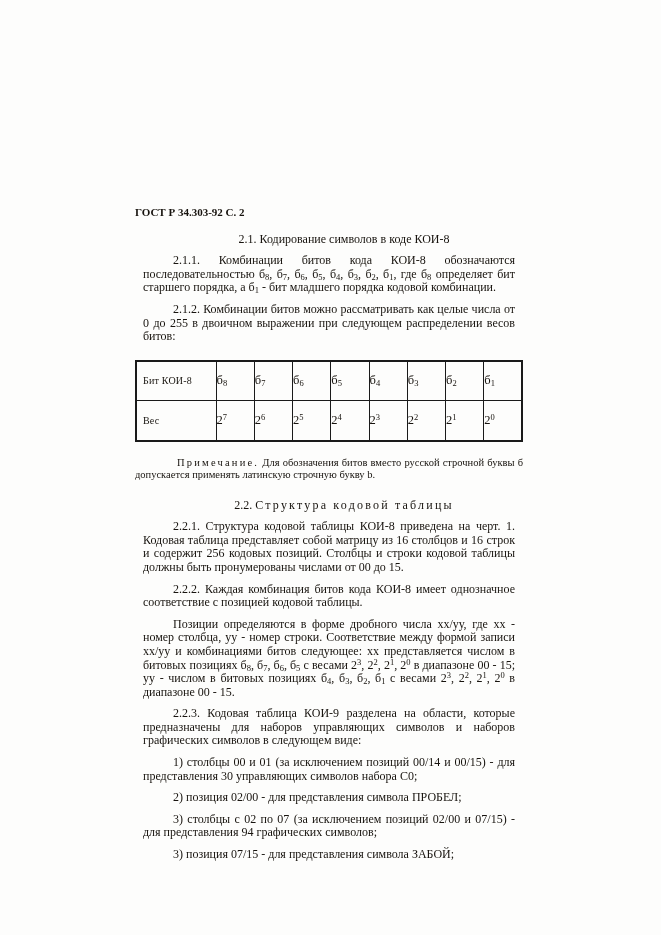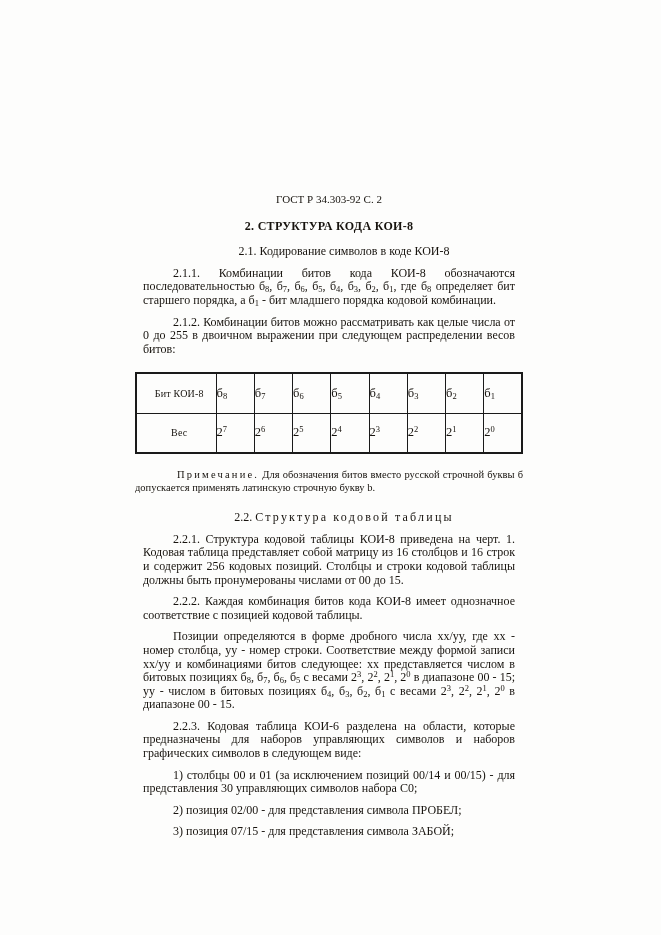--- a/index.html
+++ b/index.html
@@ -18,24 +18,24 @@
   }
   .content {
     position: absolute;
     left: 135px;
     top: 190px;
     width: 388px;
     font-size: 12px;
     line-height: 13.6px;
   }
   .doc-ref {
-    text-align: center;
-    font-weight: normal;
+    text-align: left;
+    font-weight: bold;
     font-size: 11px;
-    margin: 3px 0 13px 0;
+    margin: 16px 0 13px 0;
   }
   .section-title {
     text-align: center;
     font-weight: bold;
     font-size: 12px;
     letter-spacing: 0.3px;
     margin: 0 0 12px 0;
   }
   .heading {
     margin: 0;
@@ -58,21 +58,21 @@
   }
   .bit-table td {
     border: 1px solid #1a1a1a;
     height: 40px;
     vertical-align: middle;
     font-size: 12.5px;
     padding: 0;
   }
   .bit-table td.label-cell {
     width: 80px;
-    text-align: center;
+    text-align: left;
     padding-left: 6px;
     font-size: 10px;
     letter-spacing: 0.2px;
   }
   .note {
     margin: 0 0 17px 0;
     font-size: 10.5px;
     line-height: 12.4px;
     text-indent: 42px;
     text-align: justify;
@@ -82,21 +82,20 @@
   sup { font-size: 8.5px; vertical-align: 4px; line-height: 0; }
 </style>
 </head>
 <body>
 
 <div class="page">
   <div class="content">
 
     <div class="doc-ref">ГОСТ Р 34.303-92 С. 2</div>
 
-    <div class="section-title">2. СТРУКТУРА КОДА КОИ-8</div>
 
     <p class="heading">2.1. Кодирование символов в коде КОИ-8</p>
     <p class="para">2.1.1. Комбинации битов кода КОИ-8 обозначаются последовательностью б<sub>8</sub>, б<sub>7</sub>, б<sub>6</sub>, б<sub>5</sub>, б<sub>4</sub>, б<sub>3</sub>, б<sub>2</sub>, б<sub>1</sub>, где б<sub>8</sub> определяет бит старшего порядка, а б<sub>1</sub> - бит младшего порядка кодовой комбинации.</p>
     <p class="para">2.1.2. Комбинации битов можно рассматривать как целые числа от 0 до 255 в двоичном выражении при следующем распределении весов битов:</p>
 
     <table class="bit-table">
       <tbody>
         <tr>
           <td class="label-cell">Бит КОИ-8</td>
           <td>б<sub>8</sub></td>
@@ -122,20 +121,21 @@
       </tbody>
     </table>
 
     <p class="note"><span class="spaced">Примечание.</span> <span>Для обозначения битов вместо русской строчной буквы б допускается применять латинскую строчную букву b.</span></p>
 
     <p class="heading"><span>2.2.</span> <span class="spaced">Структура кодовой таблицы</span></p>
 
     <p class="para">2.2.1. Структура кодовой таблицы КОИ-8 приведена на черт. 1. Кодовая таблица представляет собой матрицу из 16 столбцов и 16 строк и содержит 256 кодовых позиций. Столбцы и строки кодовой таблицы должны быть пронумерованы числами от 00 до 15.</p>
     <p class="para">2.2.2. Каждая комбинация битов кода КОИ-8 имеет однозначное соответствие с позицией кодовой таблицы.</p>
     <p class="para">Позиции определяются в форме дробного числа хх/уу, где хх - номер столбца, уу - номер строки. Соответствие между формой записи хх/уу и комбинациями битов следующее: хх представляется числом в битовых позициях б<sub>8</sub>, б<sub>7</sub>, б<sub>6</sub>, б<sub>5</sub> с весами 2<sup>3</sup>, 2<sup>2</sup>, 2<sup>1</sup>, 2<sup>0</sup> в диапазоне 00 - 15; уу - числом в битовых позициях б<sub>4</sub>, б<sub>3</sub>, б<sub>2</sub>, б<sub>1</sub> с весами 2<sup>3</sup>, 2<sup>2</sup>, 2<sup>1</sup>, 2<sup>0</sup> в диапазоне 00 - 15.</p>
-    <p class="para">2.2.3. Кодовая таблица КОИ-6 разделена на области, которые предназначены для наборов управляющих символов и наборов графических символов в следующем виде:</p>
+    <p class="para">2.2.3. Кодовая таблица КОИ-9 разделена на области, которые предназначены для наборов управляющих символов и наборов графических символов в следующем виде:</p>
 
     <p class="para">1) столбцы 00 и 01 (за исключением позиций 00/14 и 00/15) - для представления 30 управляющих символов набора С0;</p>
     <p class="para">2) позиция 02/00 - для представления символа ПРОБЕЛ;</p>
+    <p class="para">3) столбцы с 02 по 07 (за исключением позиций 02/00 и 07/15) - для представления 94 графических символов;</p>
     <p class="para">3) позиция 07/15 - для представления символа ЗАБОЙ;</p>
 
   </div>
 </div>
 
 </body></html>

